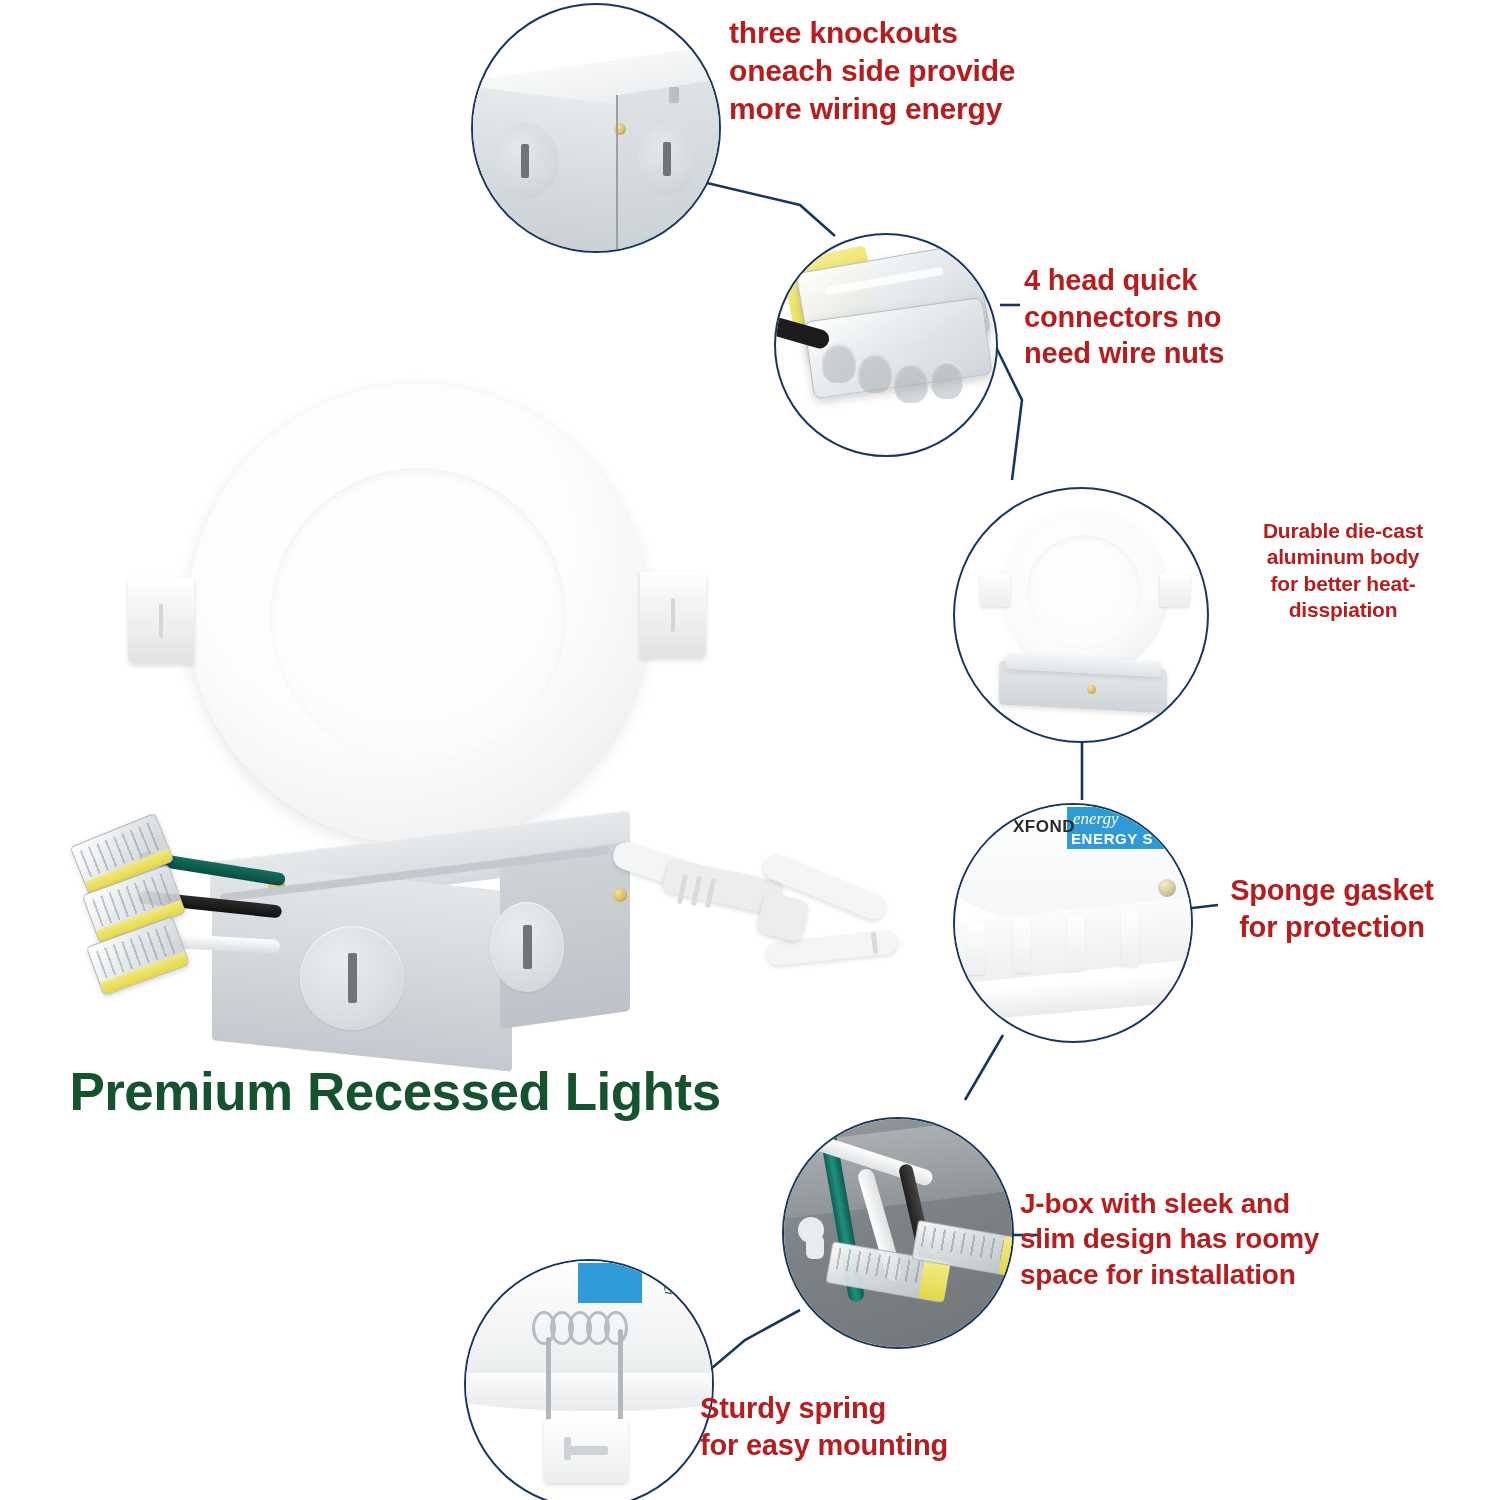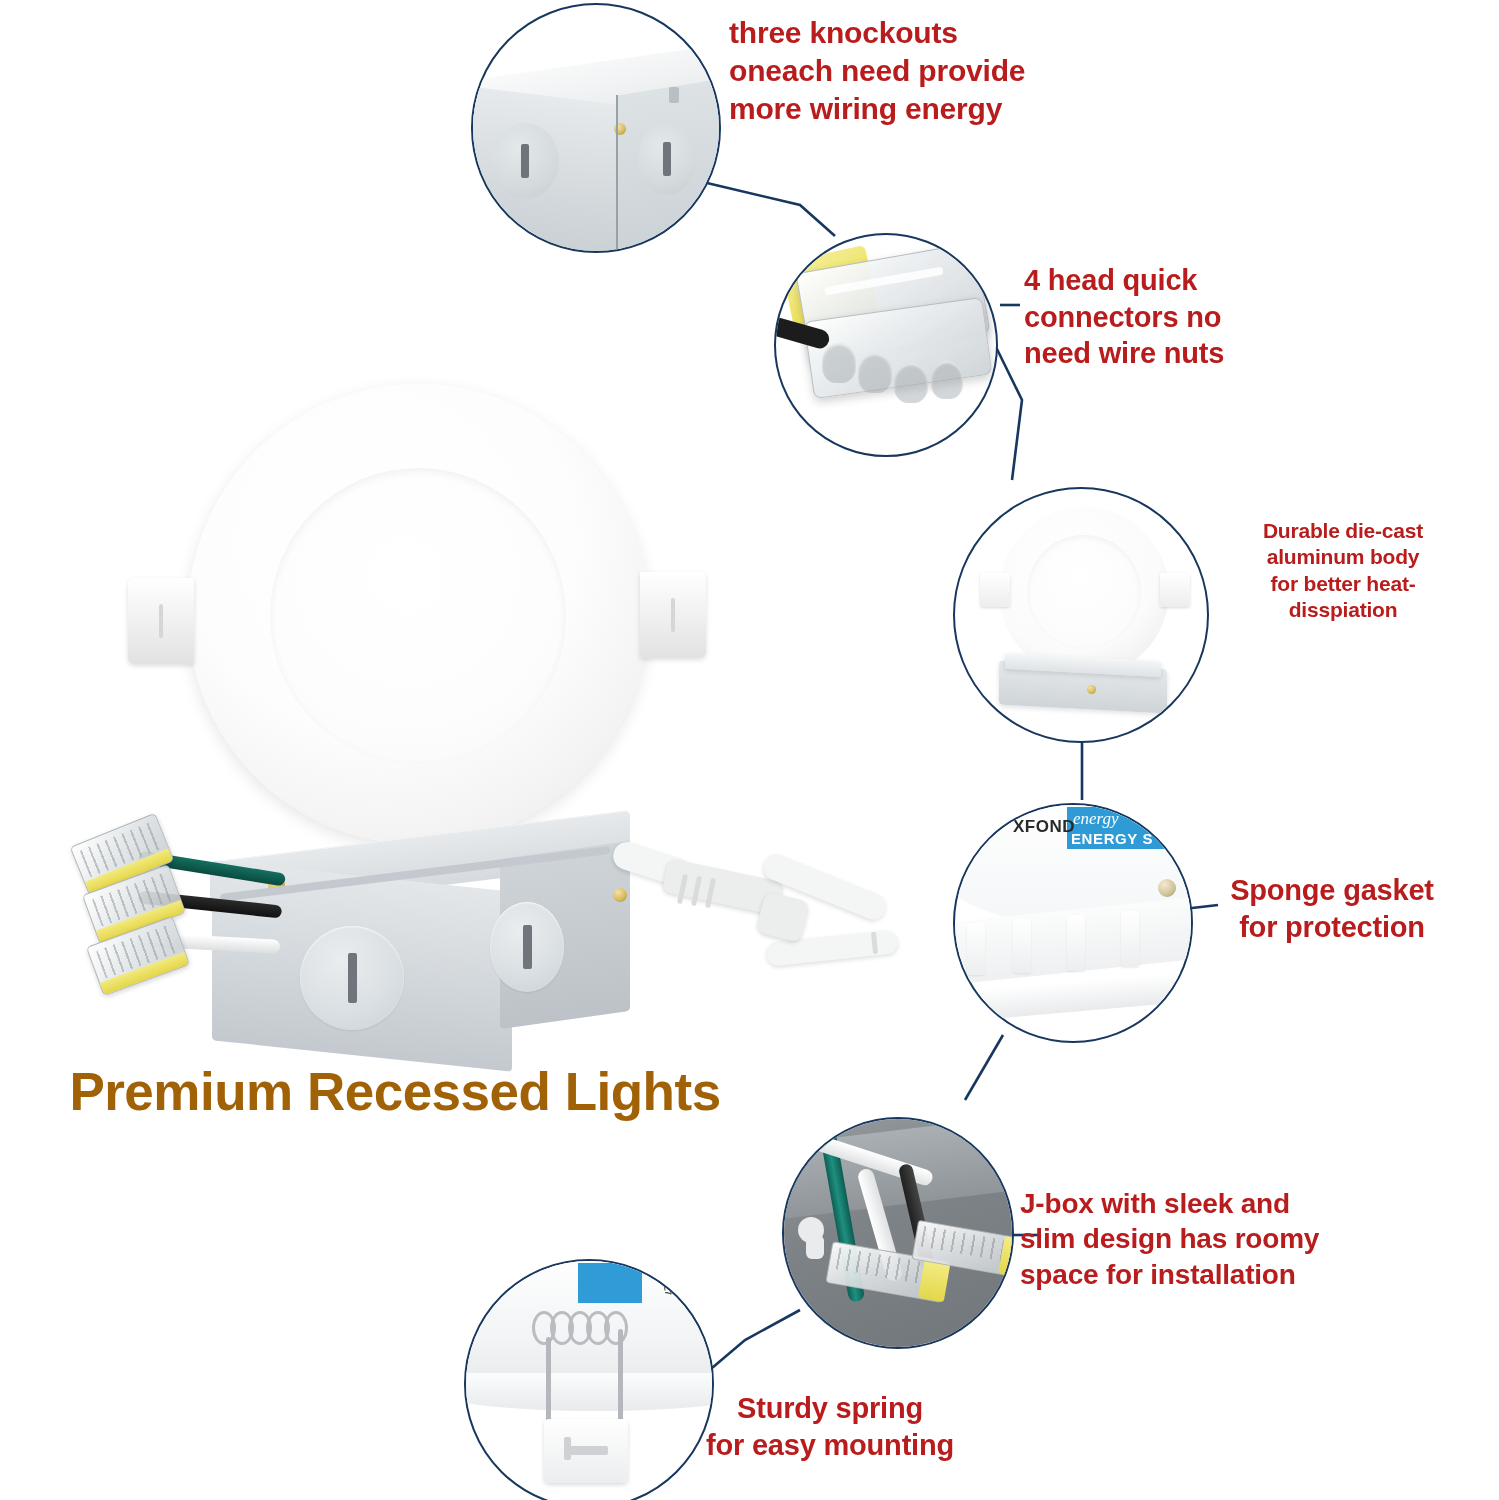--- a/index.html
+++ b/index.html
@@ -36,21 +36,21 @@
     line-height: 1.26;
     letter-spacing: -0.2px;
   }
   .callout-text .ln { display: block; white-space: nowrap; }
 
   
   #title {
     position: absolute;
     left: 55px; top: 1062px;
     width: 680px;
-    color: #a16207;
+    color: #14532d;
     font-weight: bold;
     font-size: 53px;
     line-height: 1.12;
     text-align: center;
     letter-spacing: -0.5px;
   }
   #title .ln { display: block; }
 
   
   #main-product { position: absolute; left: 60px; top: 380px; width: 880px; height: 690px; }
@@ -223,21 +223,21 @@
     <div class="ko-face" style="left:-50px; top:88px; width:200px; height:180px; transform:skewY(7deg); border-radius:4px;"></div>
     <div class="ko-face2" style="left:143px; top:78px; width:160px; height:190px; transform:skewY(-9deg); border-radius:4px;"></div>
     <div class="ko-hole" style="left:18px; top:118px; width:68px; height:76px;"></div>
     <div class="ko-hole" style="left:165px; top:118px; width:58px; height:72px;"></div>
     <div class="screw" style="left:141px; top:118px; width:12px; height:12px;"></div>
     <div style="position:absolute; left:143px; top:90px; width:2px; height:160px; background:#9aa1a6;"></div>
     <div style="position:absolute; left:196px; top:82px; width:10px; height:16px; background:#b9bfc4; border-radius:2px;"></div>
   </div>
   <div class="callout-text" style="left:729px; top:14px; font-size:30px;">
     <span class="ln">three knockouts</span>
-    <span class="ln">oneach need provide</span>
+    <span class="ln">oneach side provide</span>
     <span class="ln">more wiring energy</span>
   </div>
 
   <div class="callout" style="left:774px; top:212px; width:224px; height:224px;">
     <div class="conn-yellow" style="left:12px; top:18px; width:86px; height:82px; transform:rotate(-12deg);"></div>
     <div class="conn-body" style="left:26px; top:22px; width:182px; height:92px; transform:rotate(-10deg);"></div>
     <div class="conn-body" style="left:32px; top:74px; width:180px; height:78px; transform:rotate(-8deg);"></div>
     <div class="conn-slot" style="left:46px; top:108px; width:34px; height:40px;"></div>
     <div class="conn-slot" style="left:82px; top:118px; width:34px; height:40px;"></div>
     <div class="conn-slot" style="left:118px; top:128px; width:34px; height:40px;"></div>
@@ -319,21 +319,21 @@
     <div class="sp-text" style="left:202px; top:18px; transform:rotate(80deg); font-size:8px;">SS / 14W</div>
     <div class="sp-coil" style="left:66px; top:50px; width:24px; height:34px;"></div>
     <div class="sp-coil" style="left:84px; top:50px; width:24px; height:34px;"></div>
     <div class="sp-coil" style="left:102px; top:50px; width:24px; height:34px;"></div>
     <div class="sp-coil" style="left:120px; top:50px; width:24px; height:34px;"></div>
     <div class="sp-coil" style="left:138px; top:50px; width:24px; height:34px;"></div>
     <div class="sp-leg" style="left:80px; top:76px; width:5px; height:86px;"></div>
     <div class="sp-leg" style="left:152px; top:68px; width:5px; height:94px;"></div>
     <div class="sp-foot" style="left:78px; top:158px; width:84px; height:64px;"></div>
   </div>
-  <div class="callout-text" style="left:700px; top:1390px; font-size:29px; text-align:center; width:260px;">
+  <div class="callout-text" style="left:700px; top:1390px; font-size:29px; width:260px;">
     <span class="ln">Sturdy spring</span>
     <span class="ln">for easy mounting</span>
   </div>
 
   <div id="main-product">
 
     <div class="trim" style="left:128px; top:4px; width:460px; height:460px;"></div>
     <div class="trim-inner" style="left:210px; top:88px; width:296px; height:296px;"></div>
 
     <div class="clip" style="left:68px; top:198px; width:66px; height:86px; border-radius:6px 2px 2px 6px;"></div>

